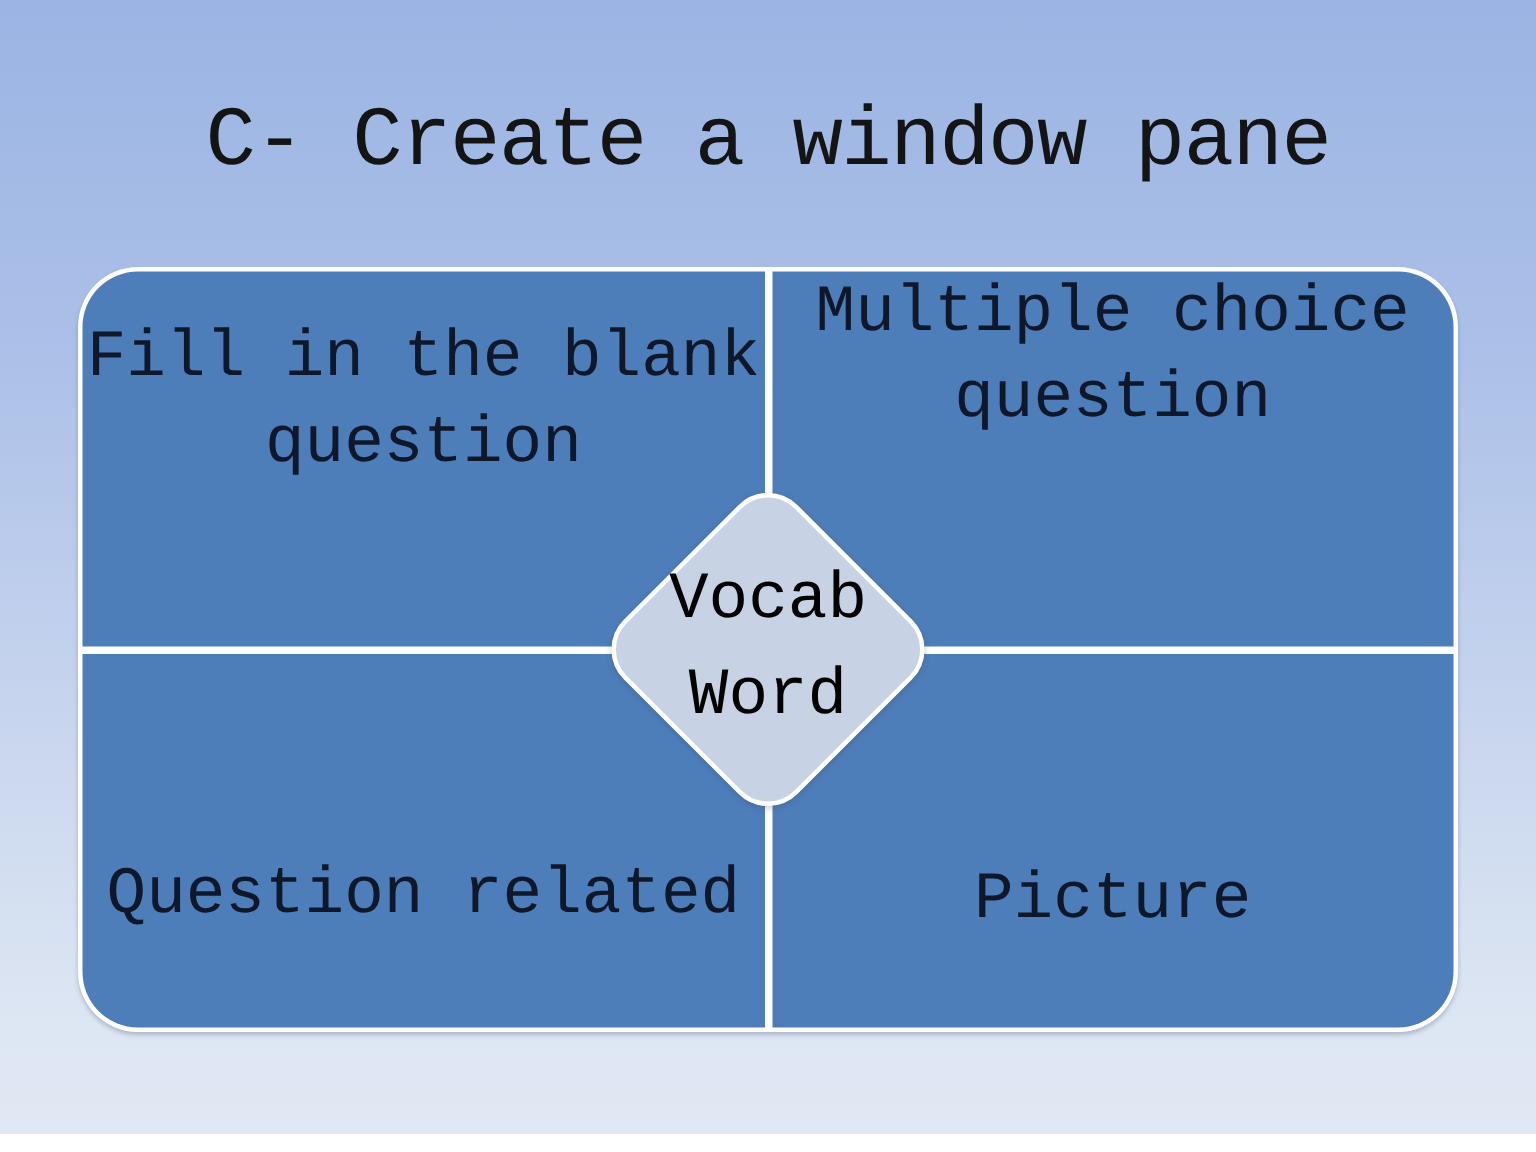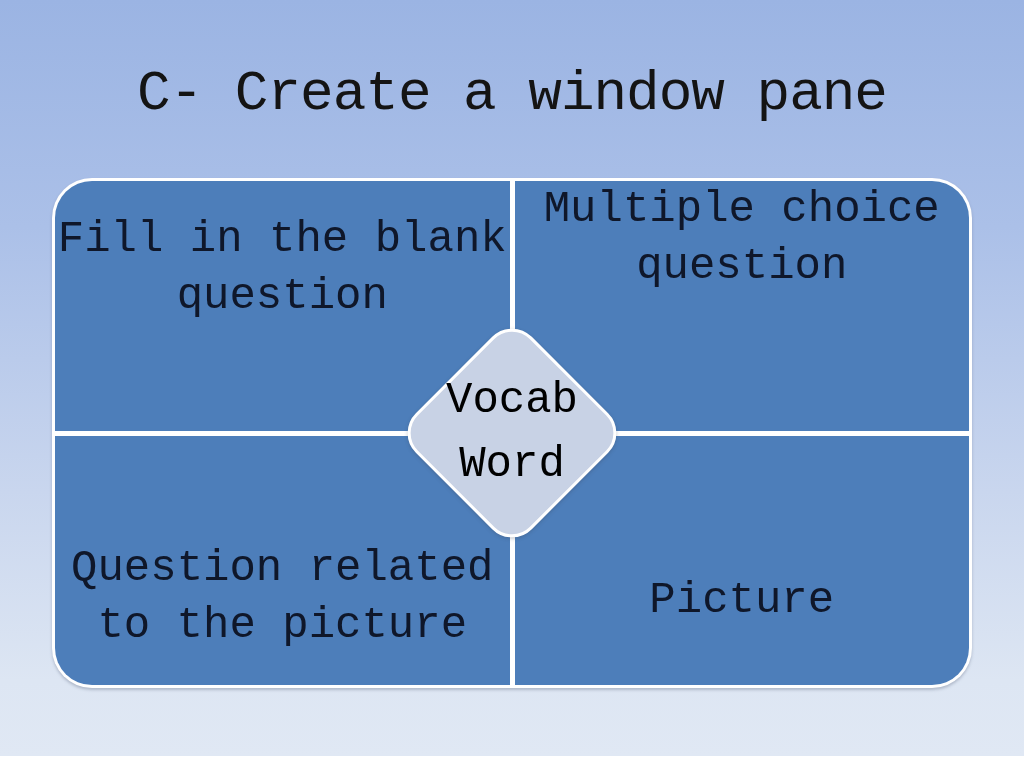--- a/index.html
+++ b/index.html
@@ -90,21 +90,20 @@
     <div class="cell tl">
       <div>Fill in the blank</div>
       <div>question</div>
     </div>
     <div class="cell tr">
       <div>Multiple choice</div>
       <div>question</div>
     </div>
     <div class="cell bl">
       <div>Question related</div>
-      <div>to the picture</div>
     </div>
     <div class="cell br">
       <div>Picture</div>
       <div></div>
     </div>
   </div>
 
   <div class="diamond">
     <div class="diamond-inner">
       <div>Vocab</div>

